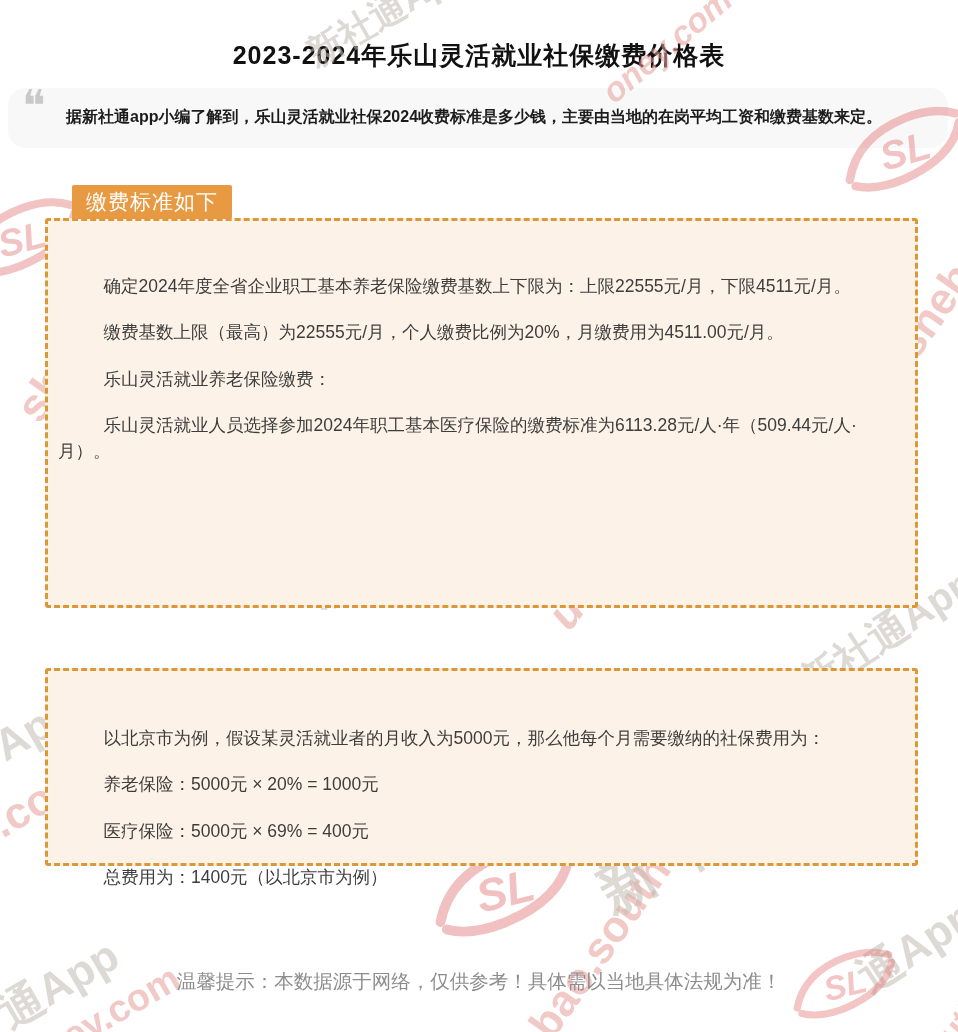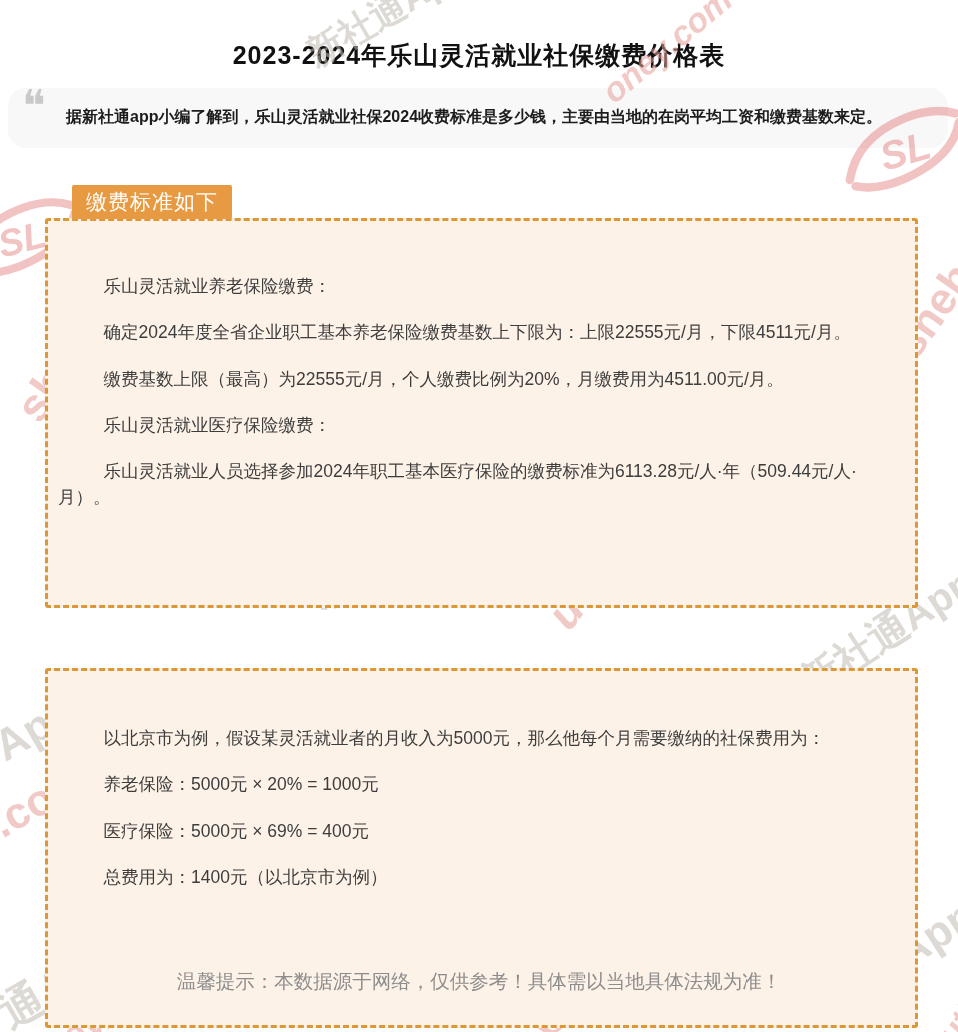--- a/index.html
+++ b/index.html
@@ -52,21 +52,21 @@
   
   .dash-box{
     position:absolute;left:45px;width:873px;
     box-sizing:border-box;
     background:#fcf2e7;
     border:3px dashed #dc9737;
     border-radius:3px;
     z-index:2;
   }
   .box1{top:218px;height:390px;padding:52px 20px 0 10px;}
-  .box2{top:668px;height:360px;padding:54px 36px 0 10px;}
+  .box2{top:668px;height:198px;padding:54px 36px 0 10px;}
   .dash-box p{
     margin:0 0 20px 0;
     font-size:17.5px;color:#3d3d3d;
     line-height:1.5;
     text-indent:2.6em;
   }
   
   .footer-note{
     position:absolute;left:0;top:968px;width:100%;
     text-align:center;
@@ -156,24 +156,23 @@
 
   <div class="intro-card">
     <span class="quote-icon">❝</span>
     <p class="intro-text">据新社通app小编了解到，乐山灵活就业社保2024收费标准是多少钱，主要由当地的在岗平均工资和缴费基数来定。</p>
   </div>
 
   <div class="sec-header sec1-header">
     <span>缴费标准如下</span>
   </div>
   <div class="dash-box box1">
-    <p>乐山灵活就业养老保险缴费：</p>
     <p>确定2024年度全省企业职工基本养老保险缴费基数上下限为：上限22555元/月，下限4511元/月。</p>
     <p>缴费基数上限（最高）为22555元/月，个人缴费比例为20%，月缴费用为4511.00元/月。</p>
-    <p>乐山灵活就业医疗保险缴费：</p>
+    <p>乐山灵活就业养老保险缴费：</p>
     <p>乐山灵活就业人员选择参加2024年职工基本医疗保险的缴费标准为6113.28元/人·年（509.44元/人·月）。</p>
   </div>
 
   <div class="dash-box box2">
     <p>以北京市为例，假设某灵活就业者的月收入为5000元，那么他每个月需要缴纳的社保费用为：</p>
     <p>养老保险：5000元 × 20% = 1000元</p>
     <p>医疗保险：5000元 × 69% = 400元</p>
     <p>总费用为：1400元（以北京市为例）</p>
   </div>
 

